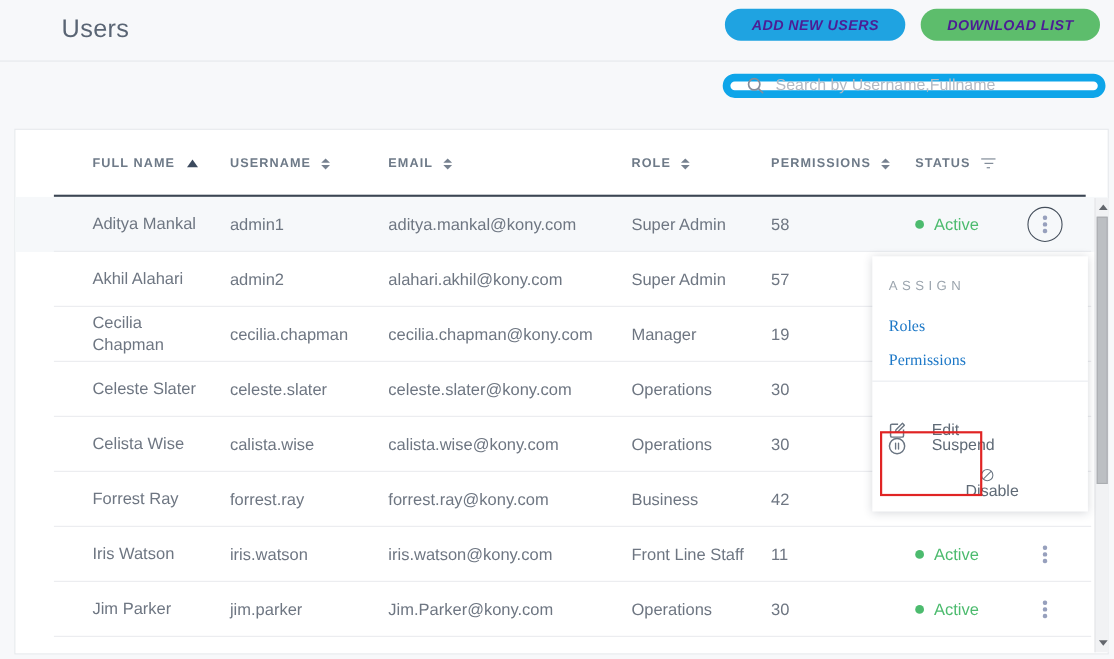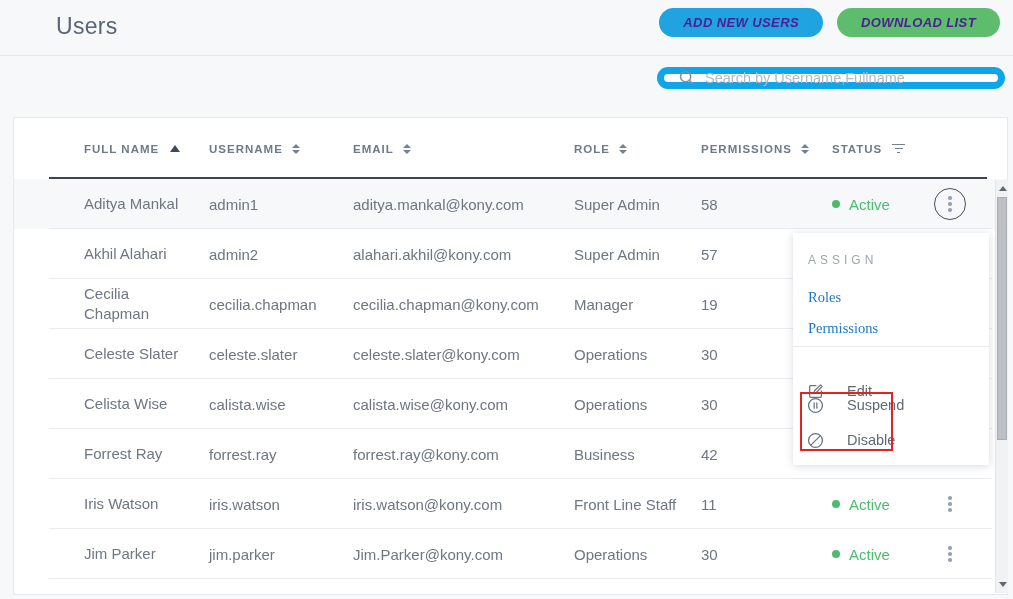--- a/index.html
+++ b/index.html
@@ -64,21 +64,21 @@
   
   .menu { position:absolute; left:793px; top:233px; width:196px; height:232px; background:#fff;
           box-shadow:0 1px 8px rgba(40,50,70,.18); }
   .menu-assign { position:absolute; left:15px; top:20px; font-size:12px; font-weight:400; letter-spacing:4px; color:#9ca5ae; }
   .menu-link { position:absolute; left:15px; font-size:14.5px; color:#1d78c7; cursor:pointer; text-decoration:none;font-family:Liberation Serif, serif; }
   .menu-link.l0 { top:56px; } .menu-link.l1 { top:87px; }
   .menu-divider { position:absolute; left:0; right:0; top:113px; border-top:1px solid #e9ebef; }
   .menu-item { position:absolute; left:0; width:100%; height:30px; display:flex; align-items:center; cursor:pointer; }
   .menu-item svg { margin-left:13px; }
   .menu-item span { margin-left:22px; font-size:14.5px; color:#5f6a76; }
-  .mi-edit { top:122px;margin-top:21px; } .mi-suspend { top:157px; } .mi-disable { top:192px; }
+  .mi-edit { top:122px;margin-top:21px; } .mi-suspend { top:157px; } .mi-disable { top:192px;flex-direction:column; }
   .red-box { position:absolute; left:800px; top:392px; width:93px; height:59px; border:2px solid #e02424; pointer-events:none; }
 </style>
 </head>
 <body>
 
 <div class="app">
 
   <div class="topbar">
     <div class="page-title">Users</div>
     <div class="topbar-actions">

